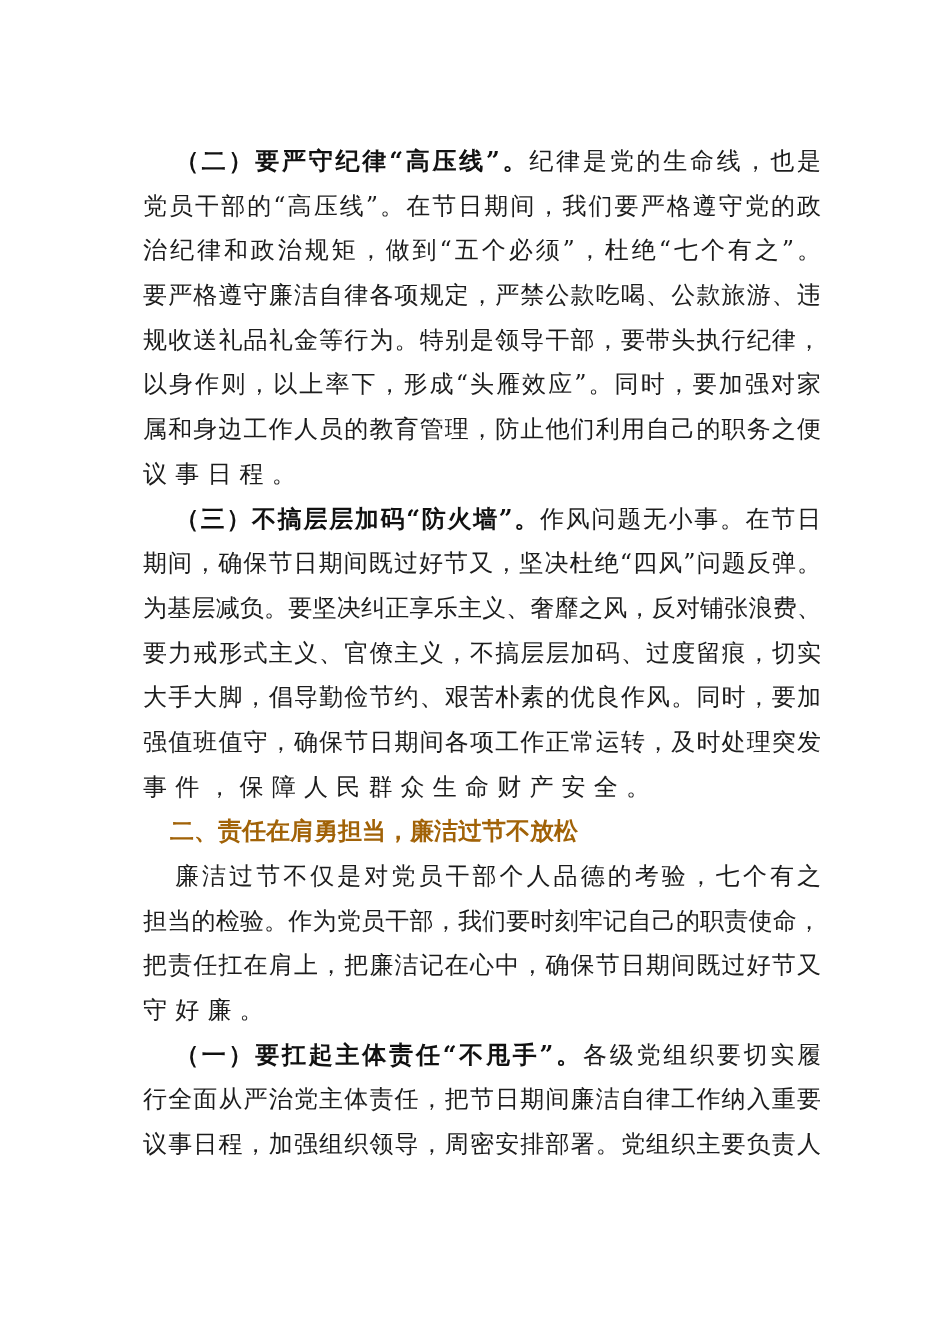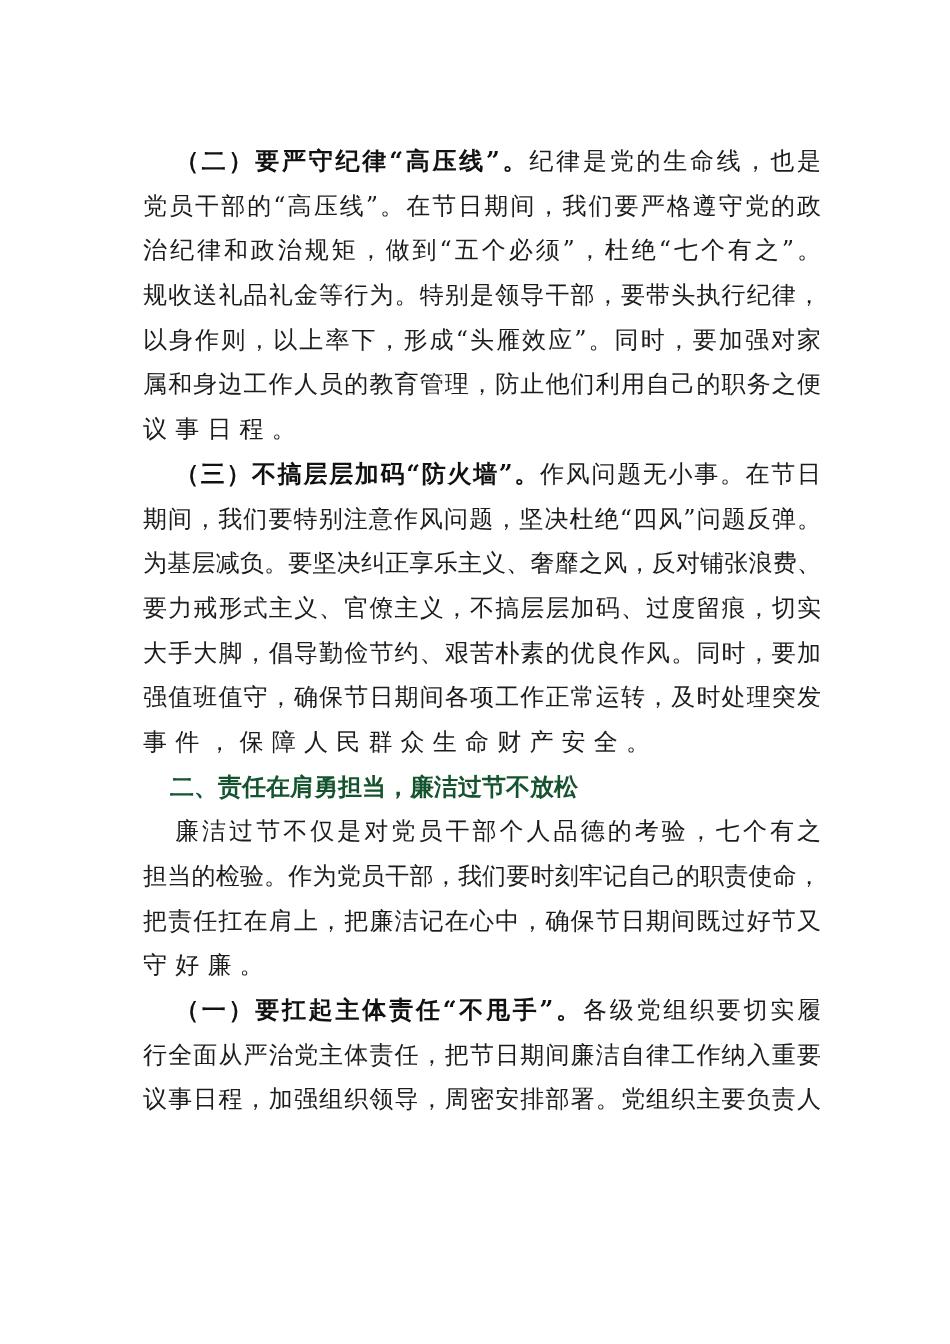--- a/index.html
+++ b/index.html
@@ -51,47 +51,48 @@
     .subhead {
       font-weight: 600;
       color: #111111;
     }
     .section-heading {
       font-family: "DejaVu Sans", "Liberation Sans", sans-serif;
       font-weight: bold;
       font-size: 24px;
       letter-spacing: 0px;
       padding-left: 27px;
-      color: #14532d;
+      color: #a16207;
       text-align: left;
       text-align-last: left;
     }
     .para {
       margin: 0;
     }
   </style>
 </head>
 <body>
 
 <div class="page">
   <div class="text-block">
 
     <div class="para">
       <div class="line full indent"><span class="subhead">（二）要严守纪律“高压线”。</span><span>纪律是党的生命线，也是</span></div>
       <div class="line full">党员干部的“高压线”。在节日期间，我们要严格遵守党的政</div>
       <div class="line full">治纪律和政治规矩，做到“五个必须”，杜绝“七个有之”。</div>
+      <div class="line full">要严格遵守廉洁自律各项规定，严禁公款吃喝、公款旅游、违</div>
       <div class="line full">规收送礼品礼金等行为。特别是领导干部，要带头执行纪律，</div>
       <div class="line full">以身作则，以上率下，形成“头雁效应”。同时，要加强对家</div>
       <div class="line full">属和身边工作人员的教育管理，防止他们利用自己的职务之便</div>
       <div class="line partial">议事日程。</div>
     </div>
 
     <div class="para">
       <div class="line full indent"><span class="subhead">（三）不搞层层加码“防火墙”。</span><span>作风问题无小事。在节日</span></div>
-      <div class="line full">期间，我们要特别注意作风问题，坚决杜绝“四风”问题反弹。</div>
+      <div class="line full">期间，确保节日期间既过好节又，坚决杜绝“四风”问题反弹。</div>
       <div class="line full">为基层减负。要坚决纠正享乐主义、奢靡之风，反对铺张浪费、</div>
       <div class="line full">要力戒形式主义、官僚主义，不搞层层加码、过度留痕，切实</div>
       <div class="line full">大手大脚，倡导勤俭节约、艰苦朴素的优良作风。同时，要加</div>
       <div class="line full">强值班值守，确保节日期间各项工作正常运转，及时处理突发</div>
       <div class="line partial">事件，保障人民群众生命财产安全。</div>
     </div>
 
     <div class="line section-heading">二、责任在肩勇担当，廉洁过节不放松</div>
 
     <div class="para">

